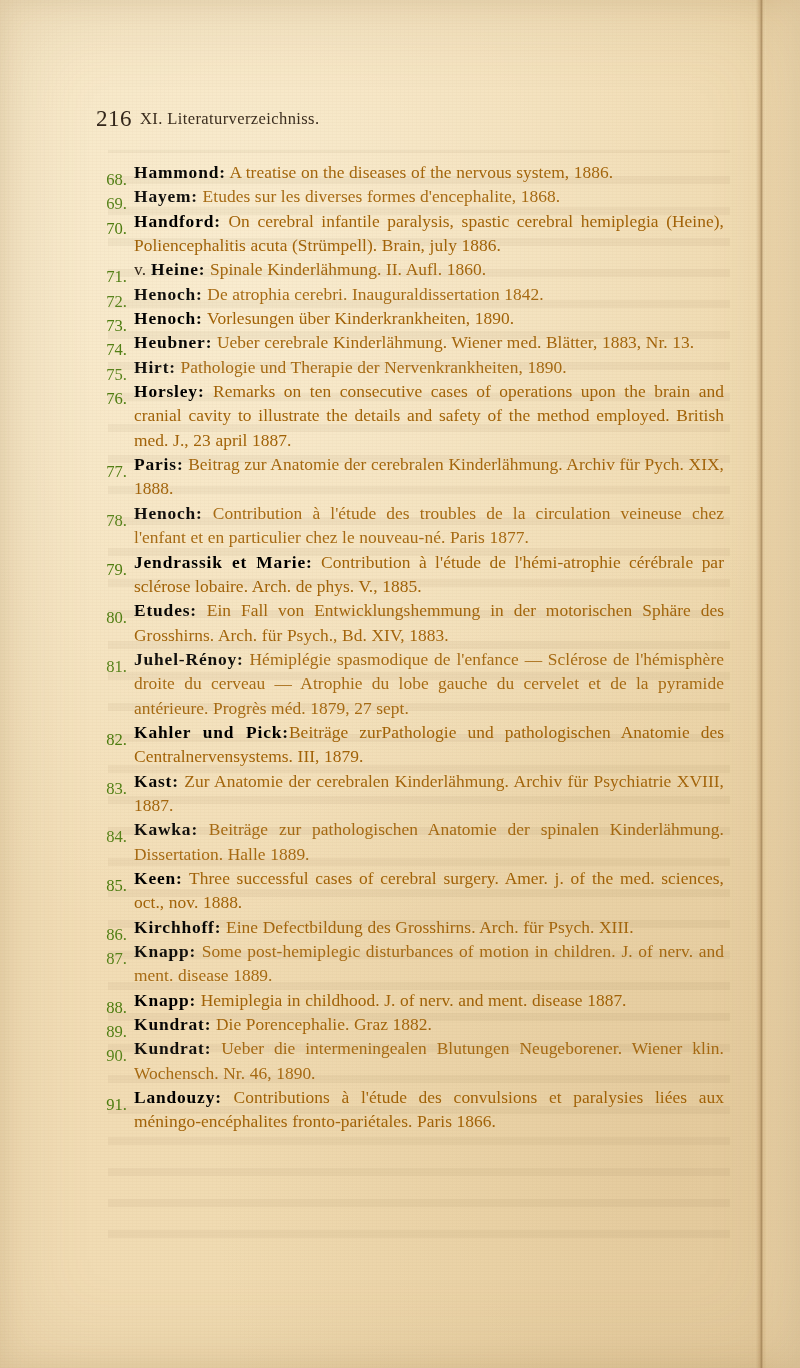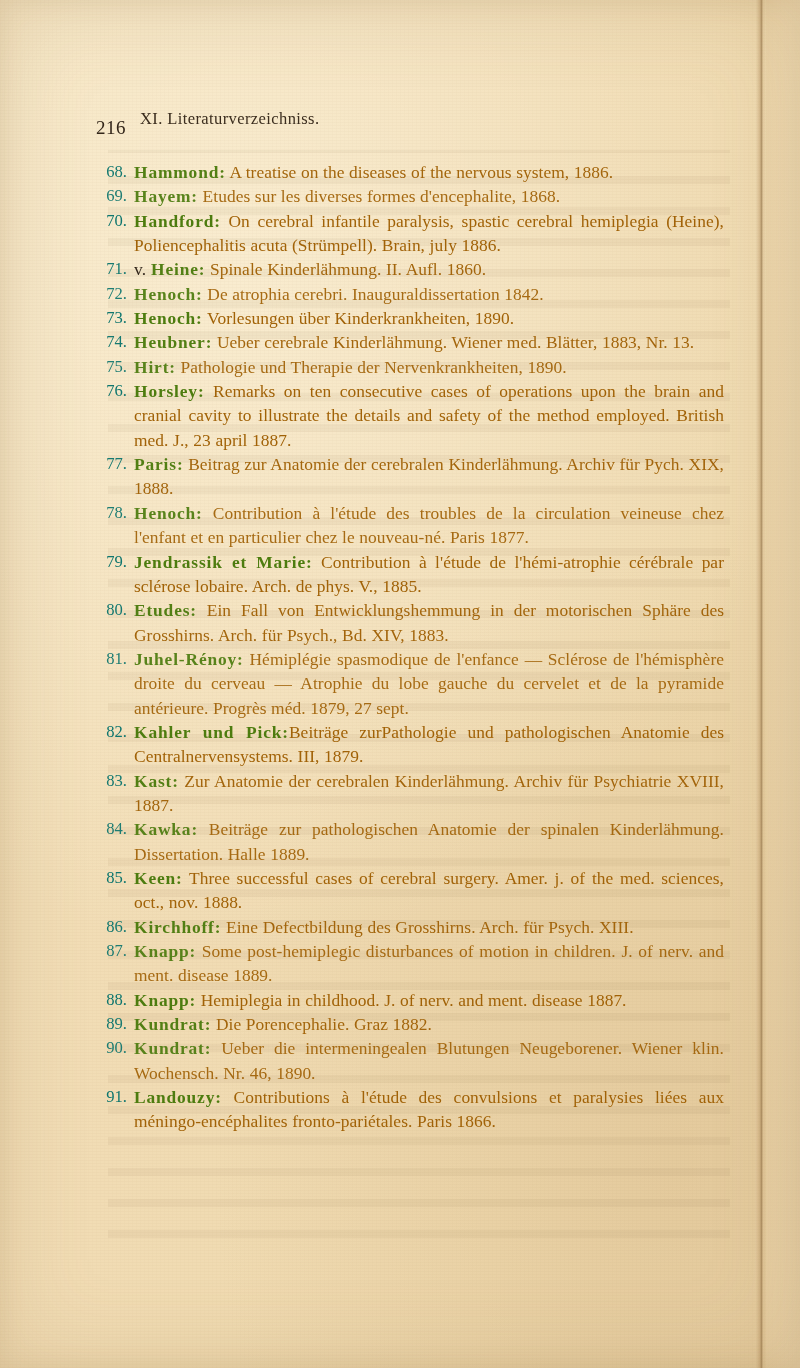--- a/index.html
+++ b/index.html
@@ -91,24 +91,23 @@
     position: absolute;
     top: 106px;
     left: 96px;
     right: 96px;
     height: 26px;
   }
   .folio {
     position: absolute;
     left: 0;
     top: 0;
-    font-size: 19px;
+    font-size: 23px;
     letter-spacing: 0.5px;
     color: #33261a;
-    margin-top: 11px;
   }
   .head-title {
     position: absolute;
     left: 0;
     right: 0;
     top: 3px;
     text-align: left;
     font-size: 16.5px;
     letter-spacing: 0.4px;
     color: #3b2d1e;
@@ -131,31 +130,31 @@
     text-align: justify;
     text-justify: inter-word;
     color: #2a1e13;
     word-spacing: 0.2px;
   }
   .bib-entry:last-child { margin-bottom: 0; }
 
   .bib-num {
     position: absolute;
     left: 0;
-    top: 0;
+    top: 8px;
     width: 31px;
     text-align: right;
     font-size: 16.6px;
-    color: #0f766e;
+    color: #4d7c0f;
   }
 
   .bib-author {
     font-weight: bold;
     letter-spacing: 0.85px;
-    color: #4d7c0f;
+    color: #000000;
   }
   .bib-prefix {
     letter-spacing: 0.2px;
   }
   .bib-rest {
     letter-spacing: 0.05px;
     color: #a16207;
   }
 
   

